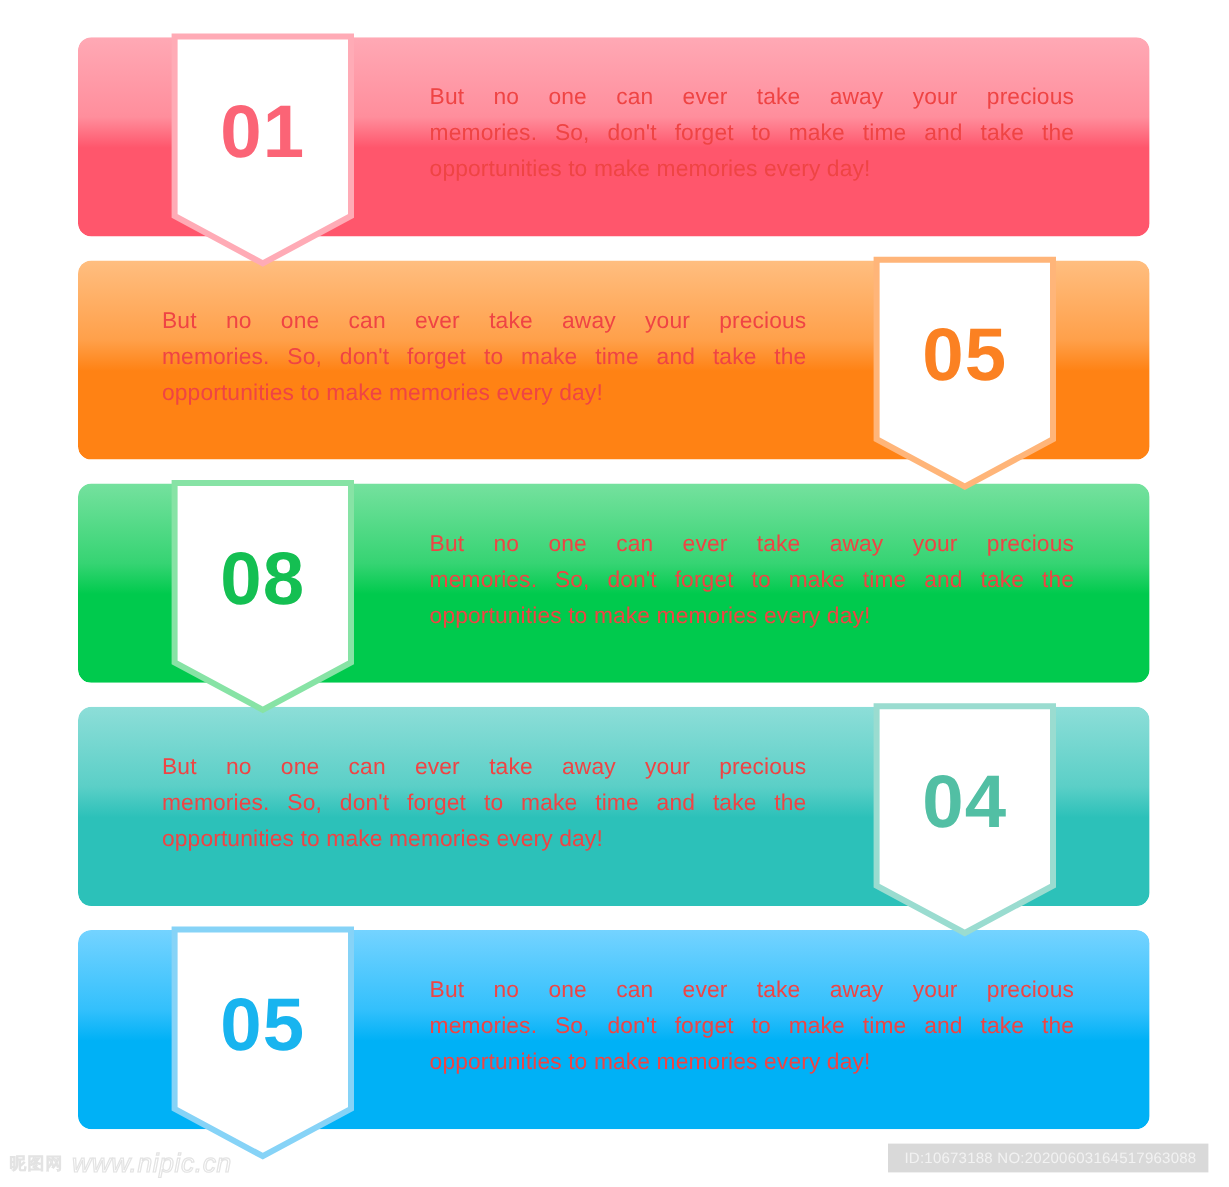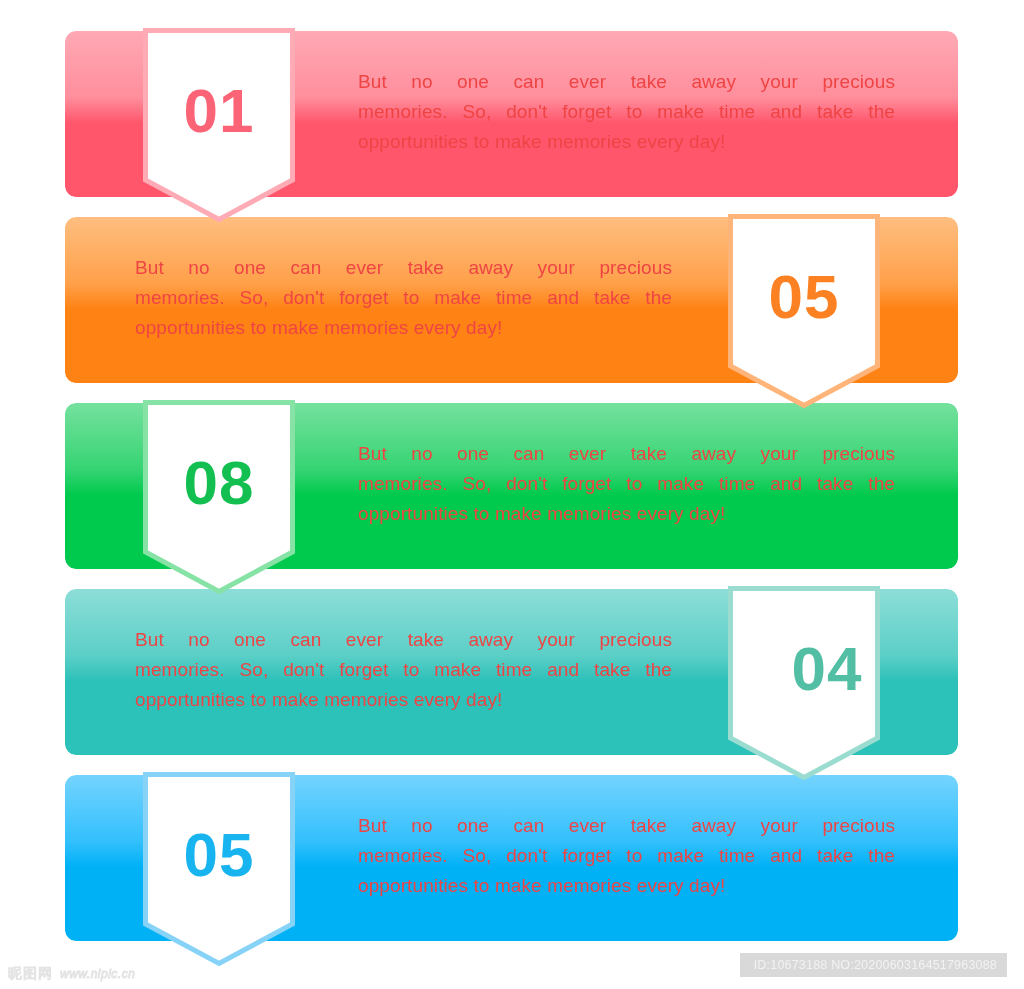--- a/index.html
+++ b/index.html
@@ -72,21 +72,21 @@
     opacity:.95;
   }
   #watermark .cjk{
     font-size:14px;
     color:#ffffff;
     -webkit-text-stroke:1px #e2e2e2;
     letter-spacing:1px;
     font-family:Liberation Mono, monospace;
   }
   #watermark .url{
-    font-size:12px;
+    font-size:22px;
     font-style:italic;
     color:#ffffff;
     -webkit-text-stroke:1px #e2e2e2;
     letter-spacing:.5px;
   }
   #idstrip{
     position:absolute;
     right:17px;bottom:12px;
     background:#d9d9d9;
     color:#f2f2f2;
@@ -148,21 +148,21 @@
     </div>
     <div class="copy" style="top: 625px; left: 135px;">
       <span class="j">But no one can ever take away your precious</span>
       <span class="j">memories. So, don't forget to make time and take the</span>
       <span class="last">opportunities to make memories every day!</span>
     </div>
     <div class="badge" style="top: 586px; left: 728px;">
       <svg width="152" height="194" viewBox="0 0 152 194">
         <path d="M2.5,2.5 H149.5 V152 L76,191.5 L2.5,152 Z" fill="#ffffff" stroke="#9adcd0" stroke-width="5" stroke-linejoin="miter"></path>
       </svg>
-      <div class="num" style="top: 52px; color: rgb(82, 191, 164); margin-left: 23px;">04</div>
+      <div class="num" style="top: 52px; color: rgb(82, 191, 164);">04</div>
     </div>
     <div class="band" style="top: 775px;">
       <div class="sheen" style="background: linear-gradient(rgb(116, 211, 255) 0%, rgb(51, 192, 252) 40%, rgb(0, 177, 246) 55.5%, rgb(0, 177, 246) 100%);"></div>
     </div>
     <div class="copy" style="top: 811px; left: 358px;">
       <span class="j">But no one can ever take away your precious</span>
       <span class="j">memories. So, don't forget to make time and take the</span>
       <span class="last">opportunities to make memories every day!</span>
     </div>
     <div class="badge" style="top: 772px; left: 143px; text-decoration: underline;">

